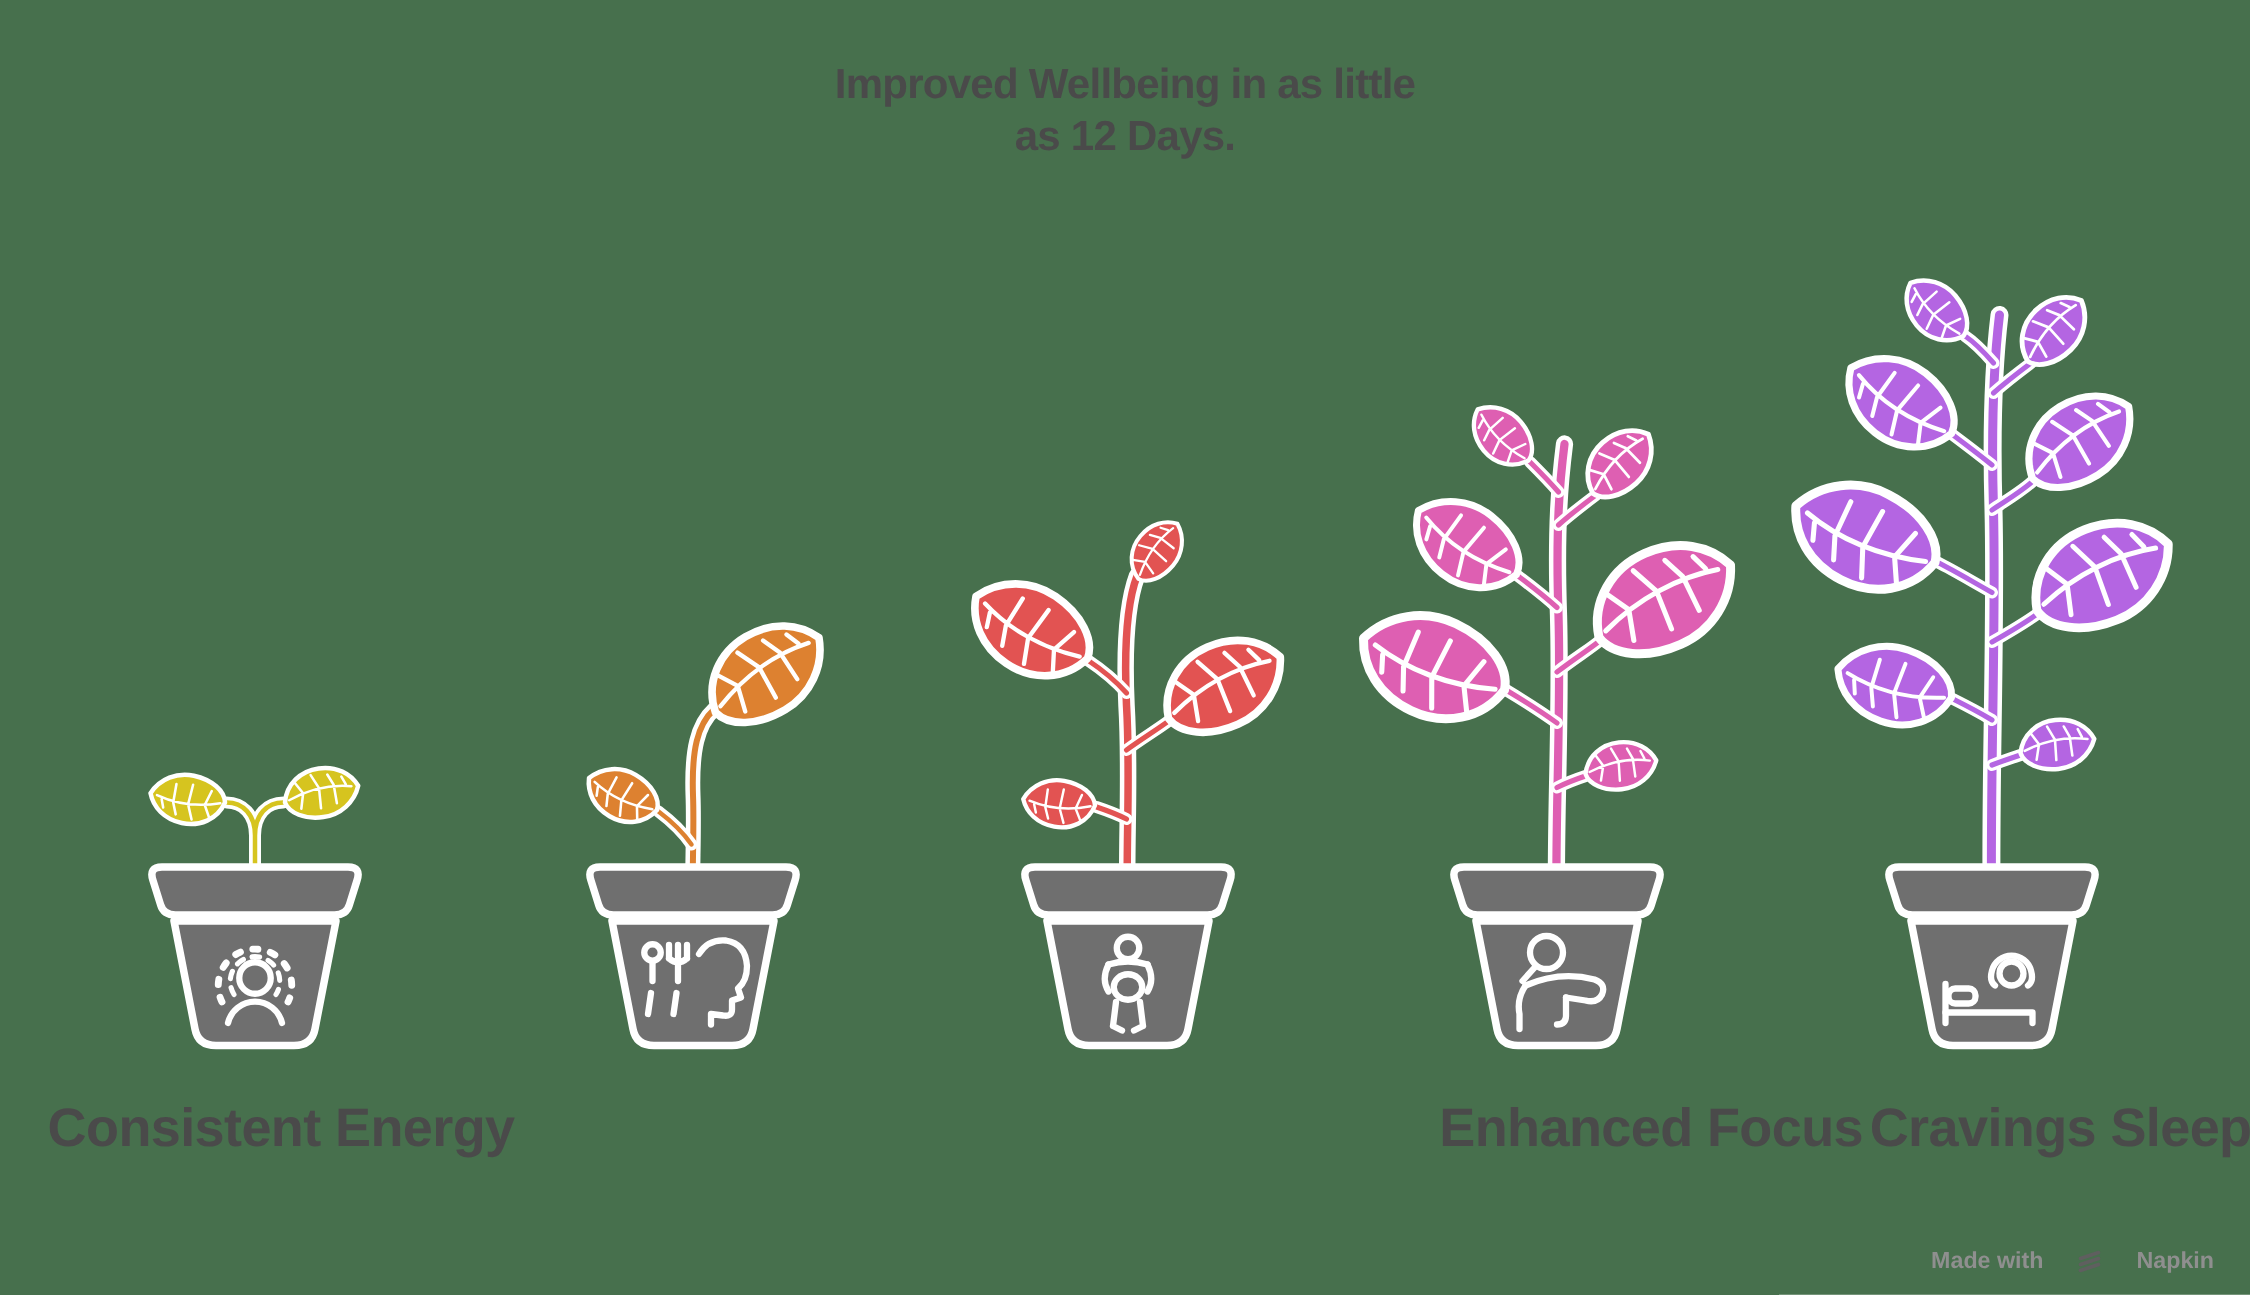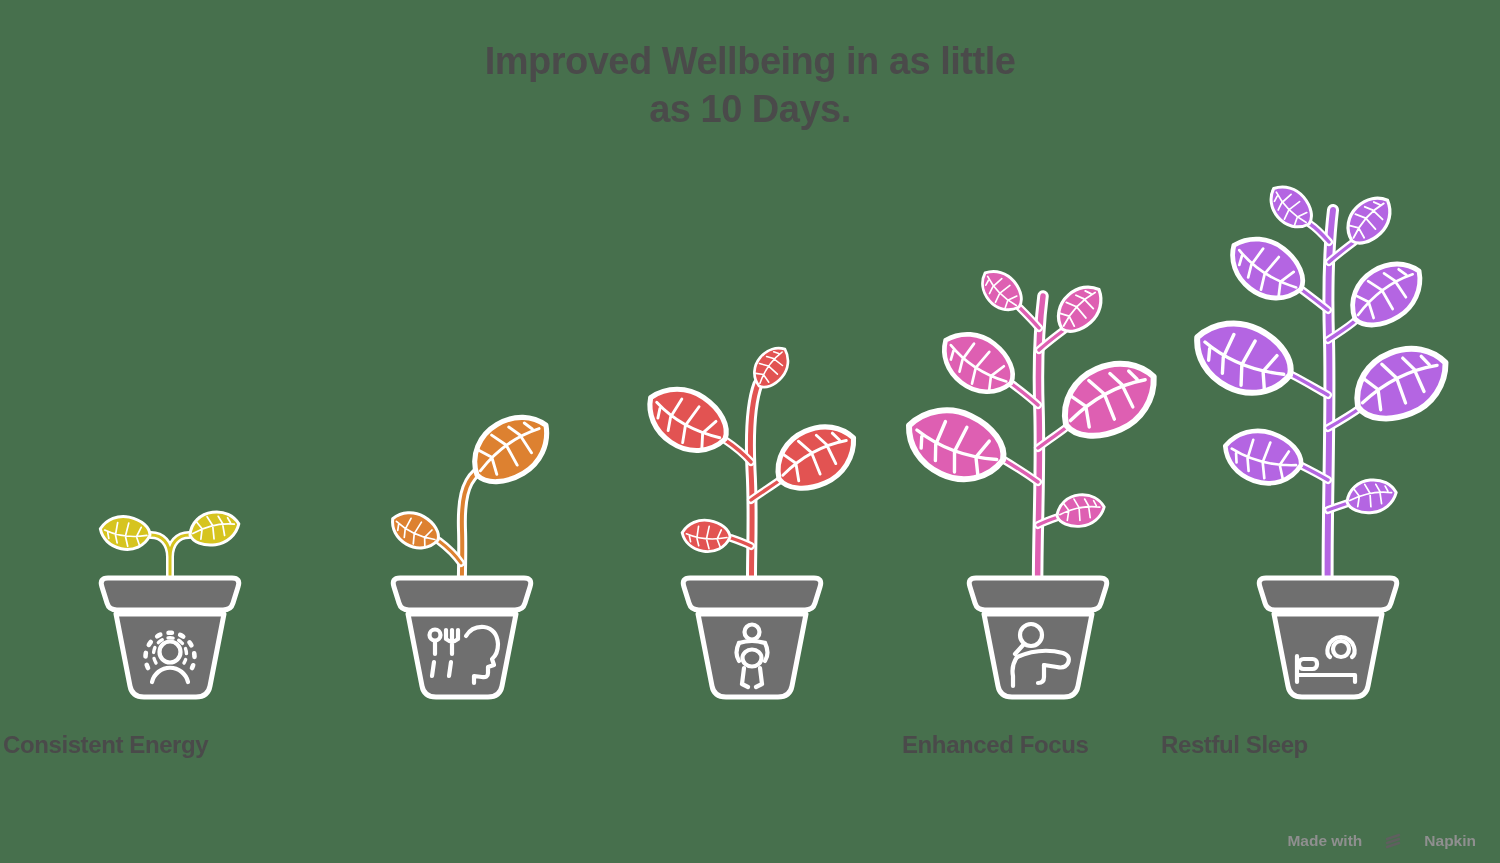--- a/index.html
+++ b/index.html
@@ -1,22 +1,22 @@
 <!DOCTYPE html>
 <html style="--background: #47704d; --text: #4a4a4a; --pot: #6f6f6f; --outline: #ffffff; --watermark-text: #8f8f8f; --watermark-logo: #5f5f5f;"><head>
 <meta charset="utf-8">
 <style>
   html,body{margin:0;padding:0}
   .canvas{position:relative;width:1500px;height:863px;background:var(--background,#47704d);
           font-family:"Liberation Sans",sans-serif;overflow:hidden}
   .title{position:absolute;top:38px;left:0;right:0;text-align:center;color:var(--text,#4a4a4a);
-         font-size:38px;font-weight:700;line-height:1.26;letter-spacing:-0.5px}
+         font-size:28px;font-weight:700;line-height:1.26;letter-spacing:-0.5px}
   .plant-svg{position:absolute;overflow:visible}
-  .label{position:absolute;top:731px;width:340px;text-align:left;color:var(--text,#4a4a4a);
-         font-size:24px;font-weight:700;letter-spacing:-0.4px}
+  .label{position:absolute;top:731px;width:340px;text-align:right;color:var(--text,#4a4a4a);
+         font-size:36px;font-weight:700;letter-spacing:-0.4px}
   .leaf-body{fill:currentColor;stroke:var(--outline,#fff);stroke-width:6;stroke-linejoin:round}
   .leaf-veins{fill:none;stroke:var(--outline,#fff);stroke-width:3.4;stroke-linecap:round}
   .stem-o{fill:none;stroke:var(--outline,#fff);stroke-linecap:round}
   .stem-c{fill:none;stroke:currentColor;stroke-linecap:round}
   .pot-part{fill:var(--pot,#6f6f6f);stroke:var(--outline,#fff);stroke-width:5;stroke-linejoin:round}
   .icon{stroke:var(--outline,#fff);fill:none;stroke-width:4.2;stroke-linecap:round;stroke-linejoin:round}
   .watermark{position:absolute;right:24px;bottom:13px;display:flex;align-items:center;gap:22px;
              font-size:15.5px;font-weight:700;color:var(--watermark-text,#8f8f8f)}
   .wm-logo{display:block;color:var(--watermark-logo,#5f5f5f)}
   .wm-logo path{stroke:currentColor;stroke-width:2.4;stroke-linecap:round;fill:none}
@@ -34,21 +34,21 @@
         M68,-12 L62,-27 M68,-12 L68,13
         M84,-10 L80,-21"></path>
     </g>
   </defs>
 </svg>
 
 <div class="canvas">
 
   <div class="title">
     <div>Improved Wellbeing in as little</div>
-    <div>as 10 Days.</div>
+    <div>as 12 Days.</div>
   </div>
 
   <svg class="plant-svg" style="left:40px;top:505px" width="260" height="195" viewBox="0 0 260 195">
     <g color="#d6c41f">
       <path class="stem-o" stroke-width="8" d="M130,112 L130,52 M130,52 C130,38 122,30 111,30 M130,52 C130,38 138,30 149,30"></path>
       <path class="stem-c" stroke-width="3" d="M130,112 L130,52 M130,52 C130,38 122,30 111,30 M130,52 C130,38 138,30 149,30"></path>
       <use href="#leaf" transform="translate(110,30) rotate(-170) scale(0.5)"></use>
       <use href="#leaf" transform="translate(150,30) rotate(-10) scale(0.5)"></use>
     </g>
     <g transform="translate(0,71)">
@@ -157,21 +157,21 @@
       <path d="M-31,0 L-31,26"></path>
       <path d="M-31,19 L27,19 L27,26"></path>
       <rect x="-29" y="3" width="18" height="10" rx="4.5"></rect>
       <circle cx="13" cy="-7" r="8"></circle>
       <path d="M0,-9 A13.5,13.5 0 0 1 26,-9 Q28,-2 24,1 M0,-9 Q-2,-2 2,1"></path>
     </g>
   </svg>
 
   <div class="label" style="left:3px">Consistent Energy</div>
   <div class="label" style="left:902px">Enhanced Focus</div>
-  <div class="label" style="left:1161px">Restful Sleep</div>
+  <div class="label" style="left:1161px">Cravings Sleep</div>
 
   <div class="watermark">
     <span>Made with</span>
     <svg class="wm-logo" width="18" height="18" viewBox="0 0 18 18">
       <path d="M3,7 L15,3 M3,11 L15,7 M3,15 L15,11"></path>
     </svg>
     <span>Napkin</span>
   </div>
 
 </div>

